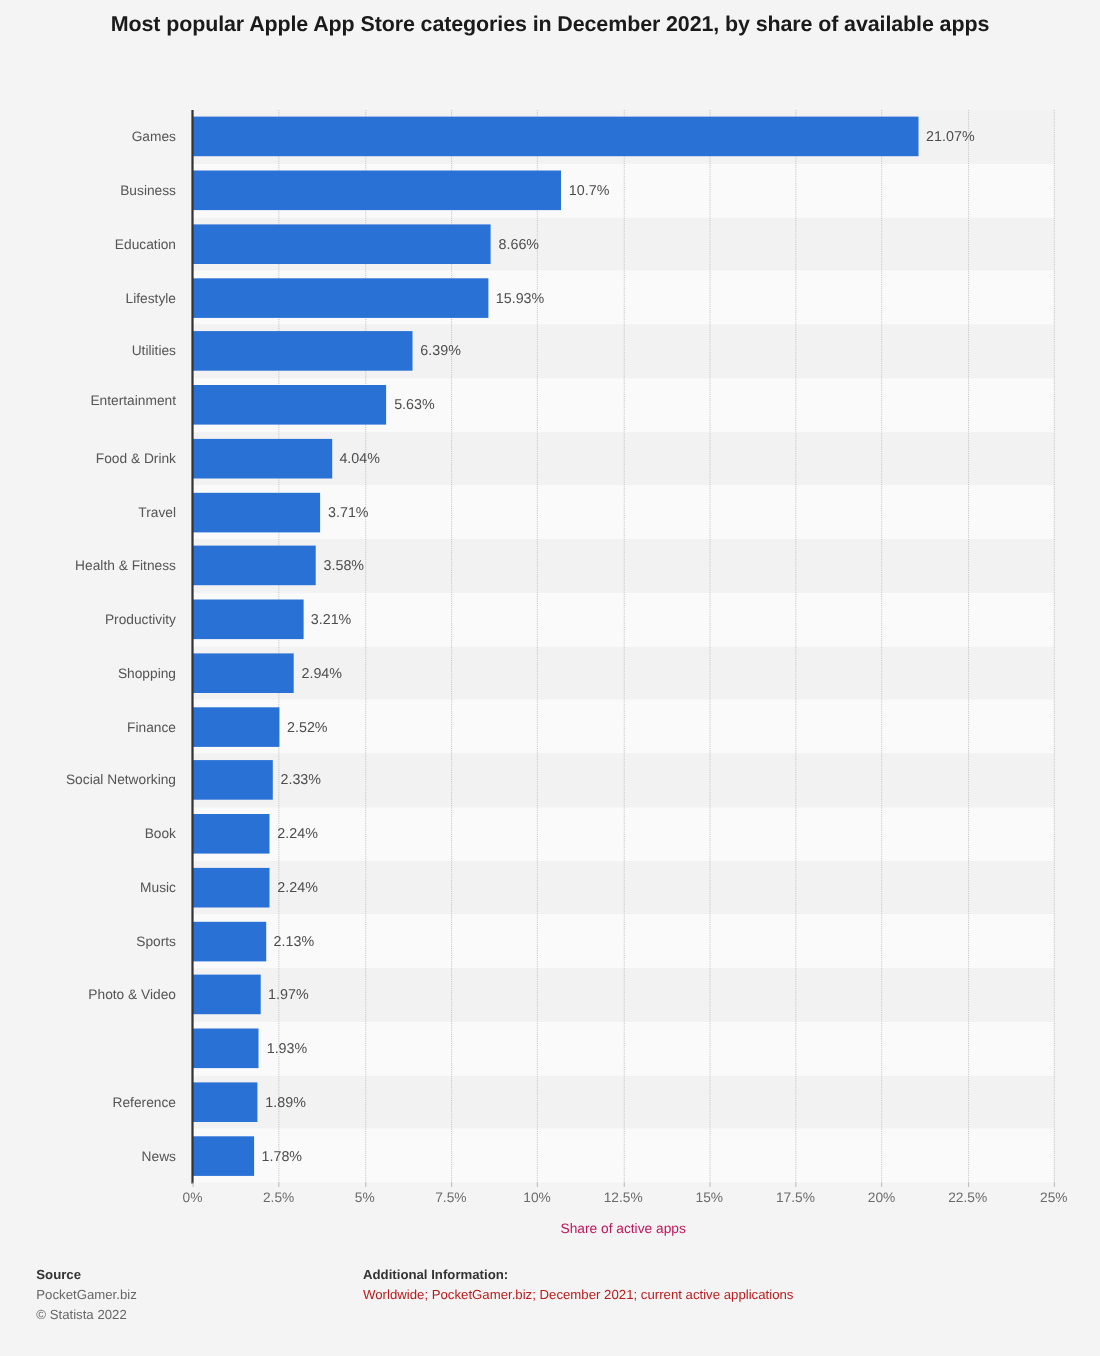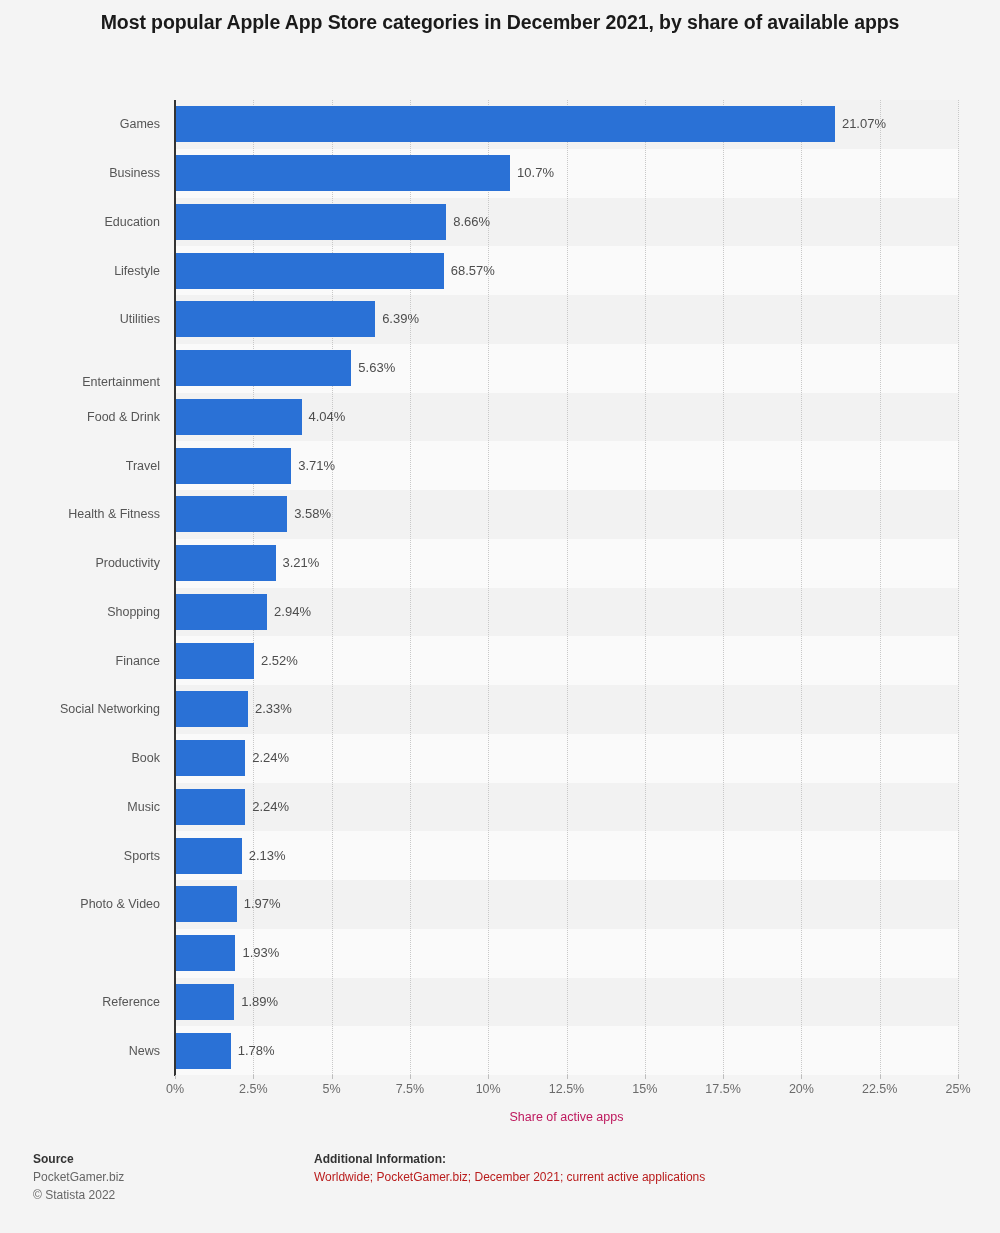--- a/index.html
+++ b/index.html
@@ -158,21 +158,21 @@
     height: 88px;
   }
   #source-block {
     position: absolute;
     left: 33px;
     top: 5px;
     width: 260px;
   }
   #addinfo-block {
     position: absolute;
-    left: 314px;
+    left: 330px;
     top: 5px;
     width: 600px;
   }
   .foot-head {
     font-size: 12px;
     font-weight: bold;
     color: #333333;
     line-height: 18px;
   }
   .foot-line {
@@ -227,21 +227,21 @@
         <div class="gridline" style="left: 783px;"></div>
       </div>
     <div id="bars">
         <div class="bar" title="Games: 21.07%" style="left: 0px; top: 6.375px; width: 659.912px; background: rgb(42, 113, 214);"></div>
         <div class="bar-value" style="left: 666.912px; top: 6.375px;">21.07%</div>
         <div class="bar" title="Business: 10.7%" style="left: 0px; top: 55.125px; width: 335.124px; background: rgb(42, 113, 214);"></div>
         <div class="bar-value" style="left: 342.124px; top: 55.125px;">10.7%</div>
         <div class="bar" title="Education: 8.66%" style="left: 0px; top: 103.875px; width: 271.231px; background: rgb(42, 113, 214);"></div>
         <div class="bar-value" style="left: 278.231px; top: 103.875px;">8.66%</div>
         <div class="bar" title="Lifestyle: 8.58%" style="left: 0px; top: 152.625px; width: 268.726px; background: rgb(42, 113, 214);"></div>
-        <div class="bar-value" style="left: 275.726px; top: 152.625px;">68.57%</div>
+        <div class="bar-value" style="left: 275.726px; top: 152.625px;">15.93%</div>
         <div class="bar" title="Utilities: 6.39%" style="left: 0px; top: 201.375px; width: 200.135px; background: rgb(42, 113, 214);"></div>
         <div class="bar-value" style="left: 207.135px; top: 201.375px;">6.39%</div>
         <div class="bar" title="Entertainment: 5.63%" style="left: 0px; top: 250.125px; width: 176.332px; background: rgb(42, 113, 214);"></div>
         <div class="bar-value" style="left: 183.332px; top: 250.125px;">5.63%</div>
         <div class="bar" title="Food &amp; Drink: 4.04%" style="left: 0px; top: 298.875px; width: 126.533px; background: rgb(42, 113, 214);"></div>
         <div class="bar-value" style="left: 133.533px; top: 298.875px;">4.04%</div>
         <div class="bar" title="Travel: 3.71%" style="left: 0px; top: 347.625px; width: 116.197px; background: rgb(42, 113, 214);"></div>
         <div class="bar-value" style="left: 123.197px; top: 347.625px;">3.71%</div>
         <div class="bar" title="Health &amp; Fitness: 3.58%" style="left: 0px; top: 396.375px; width: 112.126px; background: rgb(42, 113, 214);"></div>
         <div class="bar-value" style="left: 119.126px; top: 396.375px; text-align: center;">3.58%</div>
@@ -271,21 +271,21 @@
   </div>
 
   <div id="y-axis-line"></div>
 
   <div id="cat-labels">
       <div class="cat-label" style="top: 6.375px;">Games</div>
       <div class="cat-label" style="top: 55.125px;">Business</div>
       <div class="cat-label" style="top: 103.875px;">Education</div>
       <div class="cat-label" style="top: 152.625px;">Lifestyle</div>
       <div class="cat-label" style="top: 201.375px;">Utilities</div>
-      <div class="cat-label" style="top: 264px; margin-left: 13px;">Entertainment</div>
+      <div class="cat-label" style="top: 246px; margin-left: 13px;">Entertainment</div>
       <div class="cat-label" style="top: 298.875px;">Food &amp; Drink</div>
       <div class="cat-label" style="top: 347.625px;">Travel</div>
       <div class="cat-label" style="top: 396.375px;">Health &amp; Fitness</div>
       <div class="cat-label" style="top: 445.125px;">Productivity</div>
       <div class="cat-label" style="top: 493.875px;">Shopping</div>
       <div class="cat-label" style="top: 542.625px;">Finance</div>
       <div class="cat-label" style="top: 591.375px;">Social Networking</div>
       <div class="cat-label" style="top: 640.125px;">Book</div>
       <div class="cat-label" style="top: 688.875px;">Music</div>
       <div class="cat-label" style="top: 737.625px;">Sports</div>

